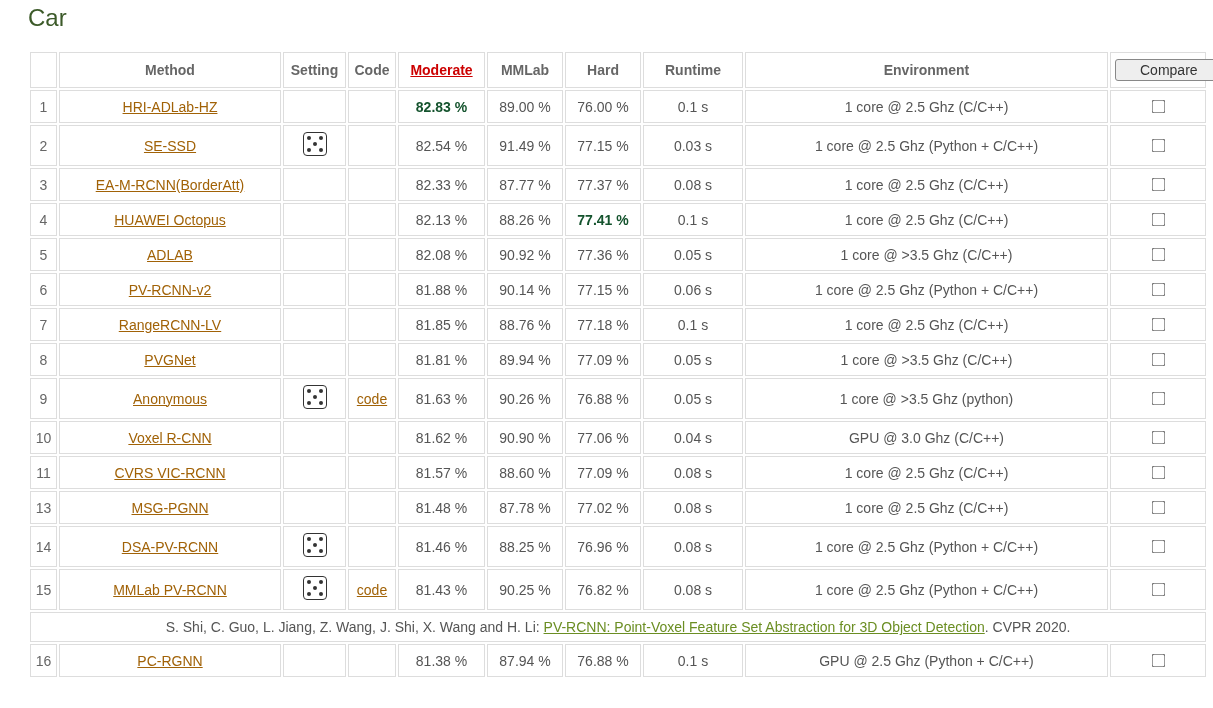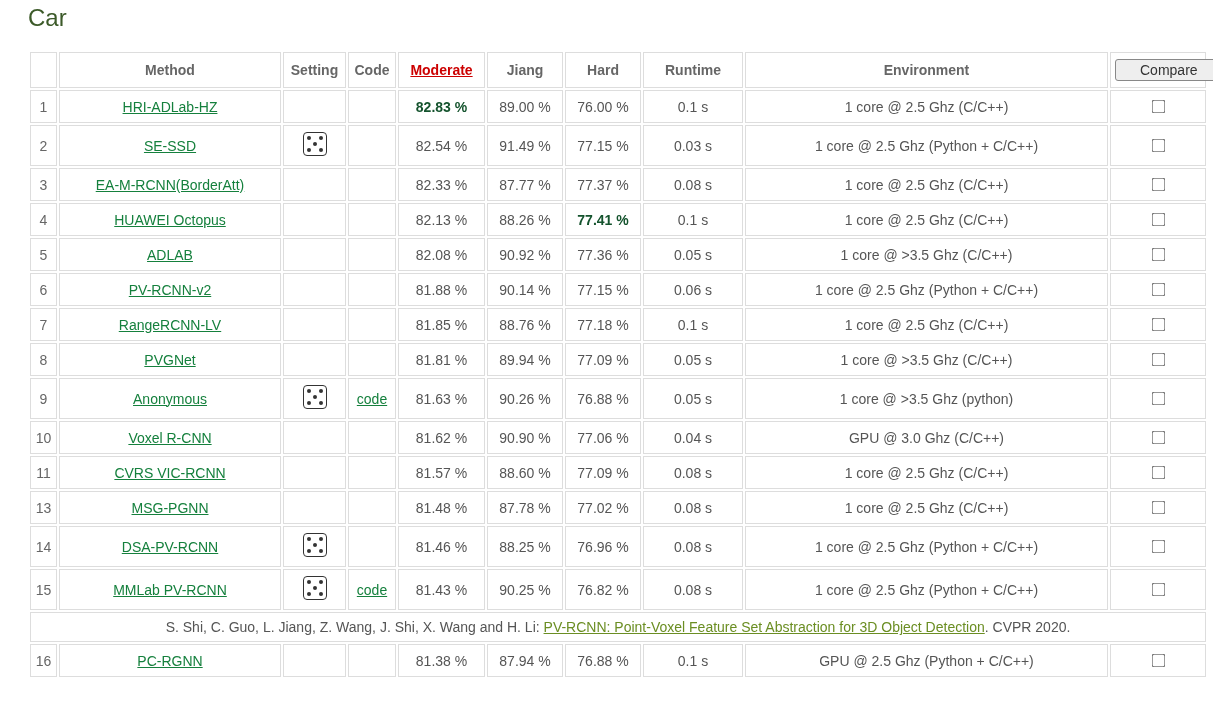--- a/index.html
+++ b/index.html
@@ -3,21 +3,21 @@
 <meta charset="utf-8">
 <style>
   html, body { margin:0; padding:0; font-family:"Trebuchet MS", Verdana, Arial, sans-serif; font-size:14px; color:#555; background:#fff;}
   .page { padding:4px 28px 10px 28px; }
   h2.section-title { font-weight:400; font-size:24px; color:#3c5a29; margin:0 0 18px 0; }
   table.results { border-collapse:separate; border-spacing:2px; width:100%; table-layout:fixed;}
   table.results th, table.results td { border:1px solid #ddd; padding:6px 4px; text-align:center; vertical-align:middle; background:#fff;}
   table.results th { font-weight:700; color:#666;}
   table.results th.sort-col { color:#cc0000; text-decoration:underline;}
   table.results td.rank { text-align:center; color:#666;}
-  a { color:#15803d; text-decoration:underline; cursor:pointer;}
+  a { color:#a16207; text-decoration:underline; cursor:pointer;}
   td.method a { font-weight:400;}
   .bold { font-weight:700; color:#14532d;}
   .dice-box { display:inline-block; width:22px; height:22px; border:1.5px solid #333; border-radius:4px; position:relative; background:#fff;}
   .dice-box .d { position:absolute; width:4px; height:4px; border-radius:50%; background:#333;}
   .dice-box .d1{top:3px;left:3px;} .dice-box .d2{top:3px;right:3px;} .dice-box .d3{top:9px;left:9px;}
   .dice-box .d4{bottom:3px;left:3px;} .dice-box .d5{bottom:3px;right:3px;}
   button.compare { font-family:inherit; font-size:14px; padding:2px 24px; border:1px solid #888; border-radius:3px; background:#eee; color:#333; cursor:pointer;}
   .citation-row td { text-align:left; padding:4px 2px; border:none; background:#fff; color:#555;margin-top:21px;}
   .citation-row a { color:#6b8e23;}
   input.cmp { transform:scale(1.05); cursor:pointer;}
@@ -44,21 +44,21 @@
       <col class="c-env">
         <col class="c-cmp">
     </colgroup>
     <thead>
       <tr>
         <th></th>
         <th>Method</th>
         <th>Setting</th>
         <th>Code</th>
         <th class="sort-col">Moderate</th>
-        <th>Jiang</th>
+        <th>MMLab</th>
         <th>Hard</th>
         <th>Runtime</th>
         <th>Environment</th>
         <th>
           <button class="compare">Compare</button>
         </th>
       </tr>
     </thead>
     <tbody id="results-body">
         <tr>

